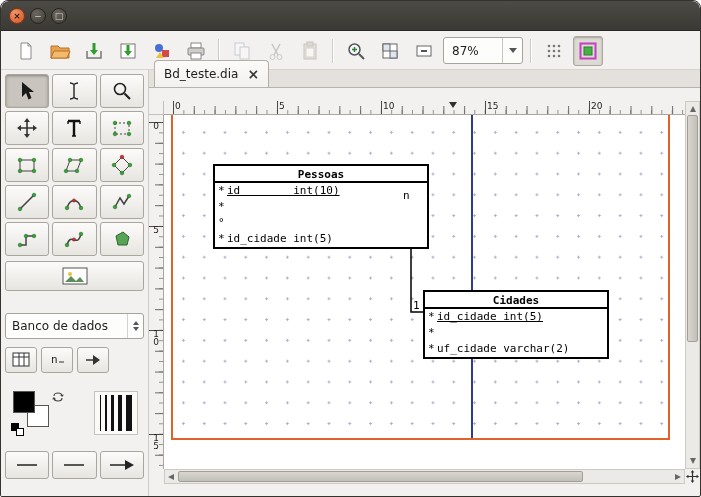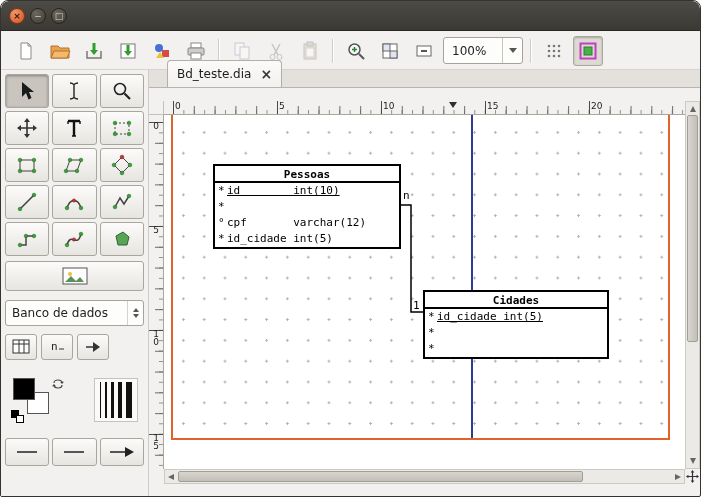--- a/index.html
+++ b/index.html
@@ -40,21 +40,21 @@
               border-top:5px solid #555; }
 
   
   .toolbox { position:absolute; top:69px; left:0; width:148px; bottom:0; background:#f2f1ef;
              border-right:1px solid #cfccc6; padding:4px; }
   .tgrid { display:grid; grid-template-columns:repeat(3,1fr); gap:3px; }
   .tbtn { height:34px; background:linear-gradient(#fcfbfa,#e7e5e0); border:1px solid #a9a69e;
           border-radius:3px; display:flex; align-items:center; justify-content:center; }
   .tbtn.active { background:#c9c5be; box-shadow:inset 0 1px 3px rgba(0,0,0,.35); }
   .tbtn.wide { margin-top:5px; height:30px; }
-  .sheet-combo { margin-top:9px; height:26px; background:#fdfdfc; border:1px solid #a6a39b;
+  .sheet-combo { margin-top:22px; height:26px; background:#fdfdfc; border:1px solid #a6a39b;
                  border-radius:3px; display:flex; align-items:center; }
   .sheet-text { flex:1; font-size:12px; padding-left:6px; color:#222; white-space:nowrap; overflow:hidden; }
   .spin { width:16px; display:flex; flex-direction:column; align-items:center; gap:2px;
           border-left:1px solid #d5d2cc; height:100%; justify-content:center; }
   .tri-up-s { width:0; height:0; border-left:3.5px solid transparent; border-right:3.5px solid transparent;
               border-bottom:4px solid #555; }
   .tri-down-s { width:0; height:0; border-left:3.5px solid transparent; border-right:3.5px solid transparent;
                 border-top:4px solid #555; }
   .sheet-row { margin-top:8px; display:flex; gap:4px; }
   .sbtn { width:32px; height:26px; background:linear-gradient(#fcfbfa,#e7e5e0);
@@ -71,21 +71,21 @@
                 align-items:center; justify-content:space-between; padding:3px 5px;
                 border:1px solid #c6c3bc; background:#fbfaf8; }
   .lw { background:#111; height:36px; }
   .bottomrow { margin-top:14px; display:flex; gap:3px; }
   .bbtn { flex:1; height:28px; background:linear-gradient(#fcfbfa,#e7e5e0); border:1px solid #a9a69e;
           border-radius:3px; display:flex; align-items:center; justify-content:center; }
 
   
   .main { position:absolute; top:69px; left:148px; right:0; bottom:12px; background:#f2f1ef; }
   .tabbar { height:18px; display:flex; align-items:flex-end; background:#e4e1dc;
-            border-bottom:1px solid #b7b4ae; padding-left:18px; }
+            border-bottom:1px solid #b7b4ae; padding-left:5px; }
   .tab { height:27px; background:linear-gradient(#fbfaf9,#f2f1ef); border:1px solid #b2afa8;
          border-bottom:none; border-radius:4px 4px 0 0; display:flex; align-items:center;
          padding:0 9px; font-size:12px; color:#1c1c1c; }
   .tabclose { margin-left:9px; font-weight:900; font-size:14px; color:#3a3a3a; line-height:1; }
   .workarea { position:absolute; top:31px; left:0; right:0; bottom:0; }
   .corner-tl { position:absolute; left:0; top:0; width:15px; height:14px; background:#f2f1ef;
                border-right:1px solid #c4c1ba; border-bottom:1px solid #c4c1ba; }
   .hruler { position:absolute; left:15px; right:15px; top:0; height:14px; background-color:#f2f1ef;
             border-bottom:1px solid #aaa79f;
             background-image:
@@ -235,21 +235,21 @@
           <rect x="10" y="10" width="7" height="7" fill="#dfe6f2" stroke="#666"></rect>
         </svg>
     </div>
     <div class="tb-btn">
       <svg width="20" height="20" viewBox="0 0 20 20">
           <rect x="3" y="5" width="14" height="10" fill="#fff" stroke="#666"></rect>
           <path d="M7 10h6" stroke="#555" stroke-width="2"></path>
         </svg>
     </div>
     <div class="combo">
-      <span class="combo-text">100%</span>
+      <span class="combo-text">87%</span>
       <span class="combo-btn">
           <span class="tri-down"></span>
         </span>
     </div>
     <div class="tb-sep"></div>
     <div class="tb-btn">
       <svg width="18" height="18" viewBox="0 0 18 18">
           <g fill="#777">
             <circle cx="4" cy="4" r="1.3"></circle>
             <circle cx="9" cy="4" r="1.3"></circle>
@@ -505,50 +505,50 @@
         <div class="pline pl-right"></div>
         <div class="pline pl-bottom"></div>
         <div class="pline pl-navy"></div>
 
         <svg class="connector-svg" width="523" height="356">
           <polyline points="237,90 247,90 247,197 259,197" fill="none" stroke="#000" stroke-width="1.5"></polyline>
         </svg>
         <div class="mult" style="left:239px; top:74px">n</div>
         <div class="mult" style="left:249px; top:184px">1</div>
 
-        <div class="entity" style="left:49px; top:49px; width:188px;">
+        <div class="entity" style="left:49px; top:49px; width:216px;">
           <div class="ehead">Pessoas</div>
           <div class="erow">
             <span class="pfx">*</span>
             <span class="etext pk">id        int(10)</span>
           </div>
           <div class="erow">
             <span class="pfx">*</span>
           </div>
           <div class="erow">
             <span class="pfx">°</span>
-            <span class="etext">cpf       varchar(12)</span>
           </div>
           <div class="erow">
             <span class="pfx">*</span>
             <span class="etext">id_cidade int(5)</span>
           </div>
         </div>
 
         <div class="entity" style="left:259px; top:175px; width:186px;">
           <div class="ehead">Cidades</div>
           <div class="erow">
             <span class="pfx">*</span>
             <span class="etext pk">id_cidade int(5)</span>
           </div>
           <div class="erow">
             <span class="pfx">*</span>
           </div>
           <div class="erow">
             <span class="pfx">*</span>
+            <span class="etext">uf_cidade varchar(2)</span>
           </div>
         </div>
       </div>
 
       <div class="vscroll">
         <span class="stepper st-up"></span>
         <div class="vthumb"></div>
         <span class="stepper st-dn"></span>
       </div>
       <div class="hscroll">

